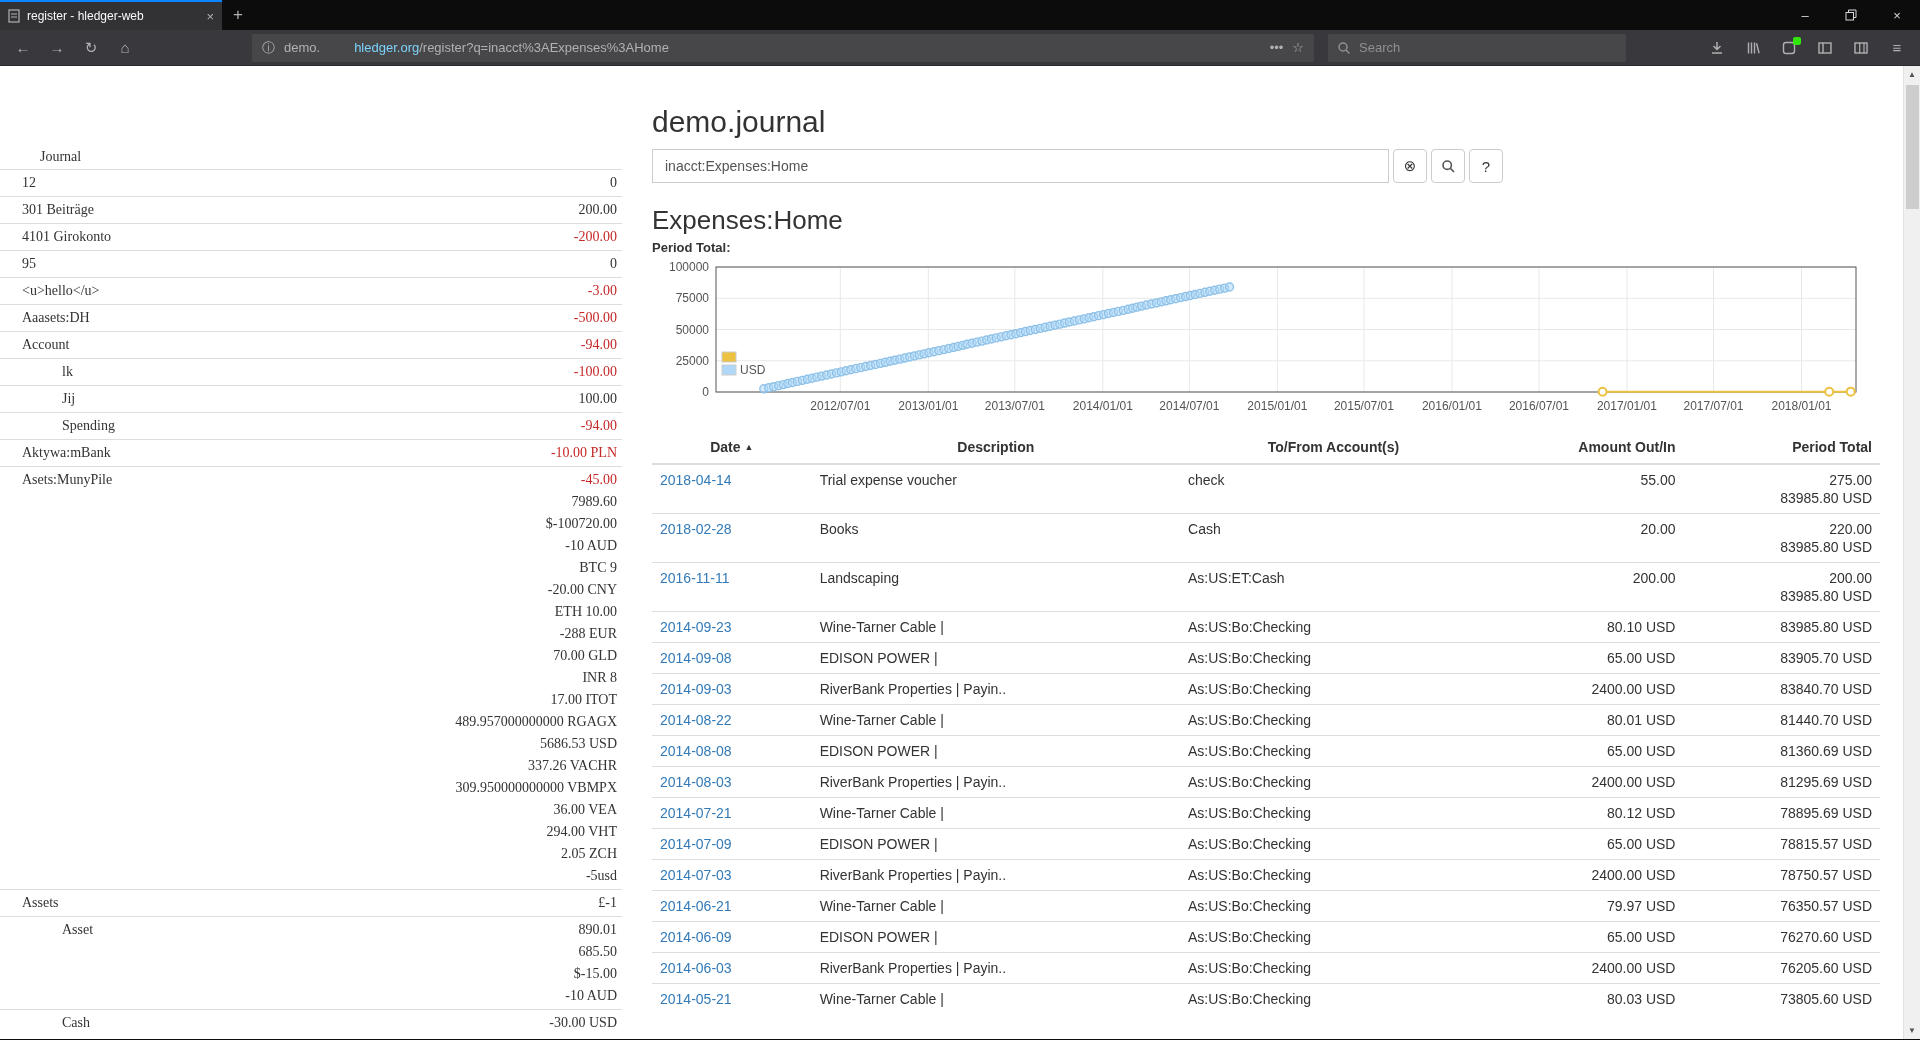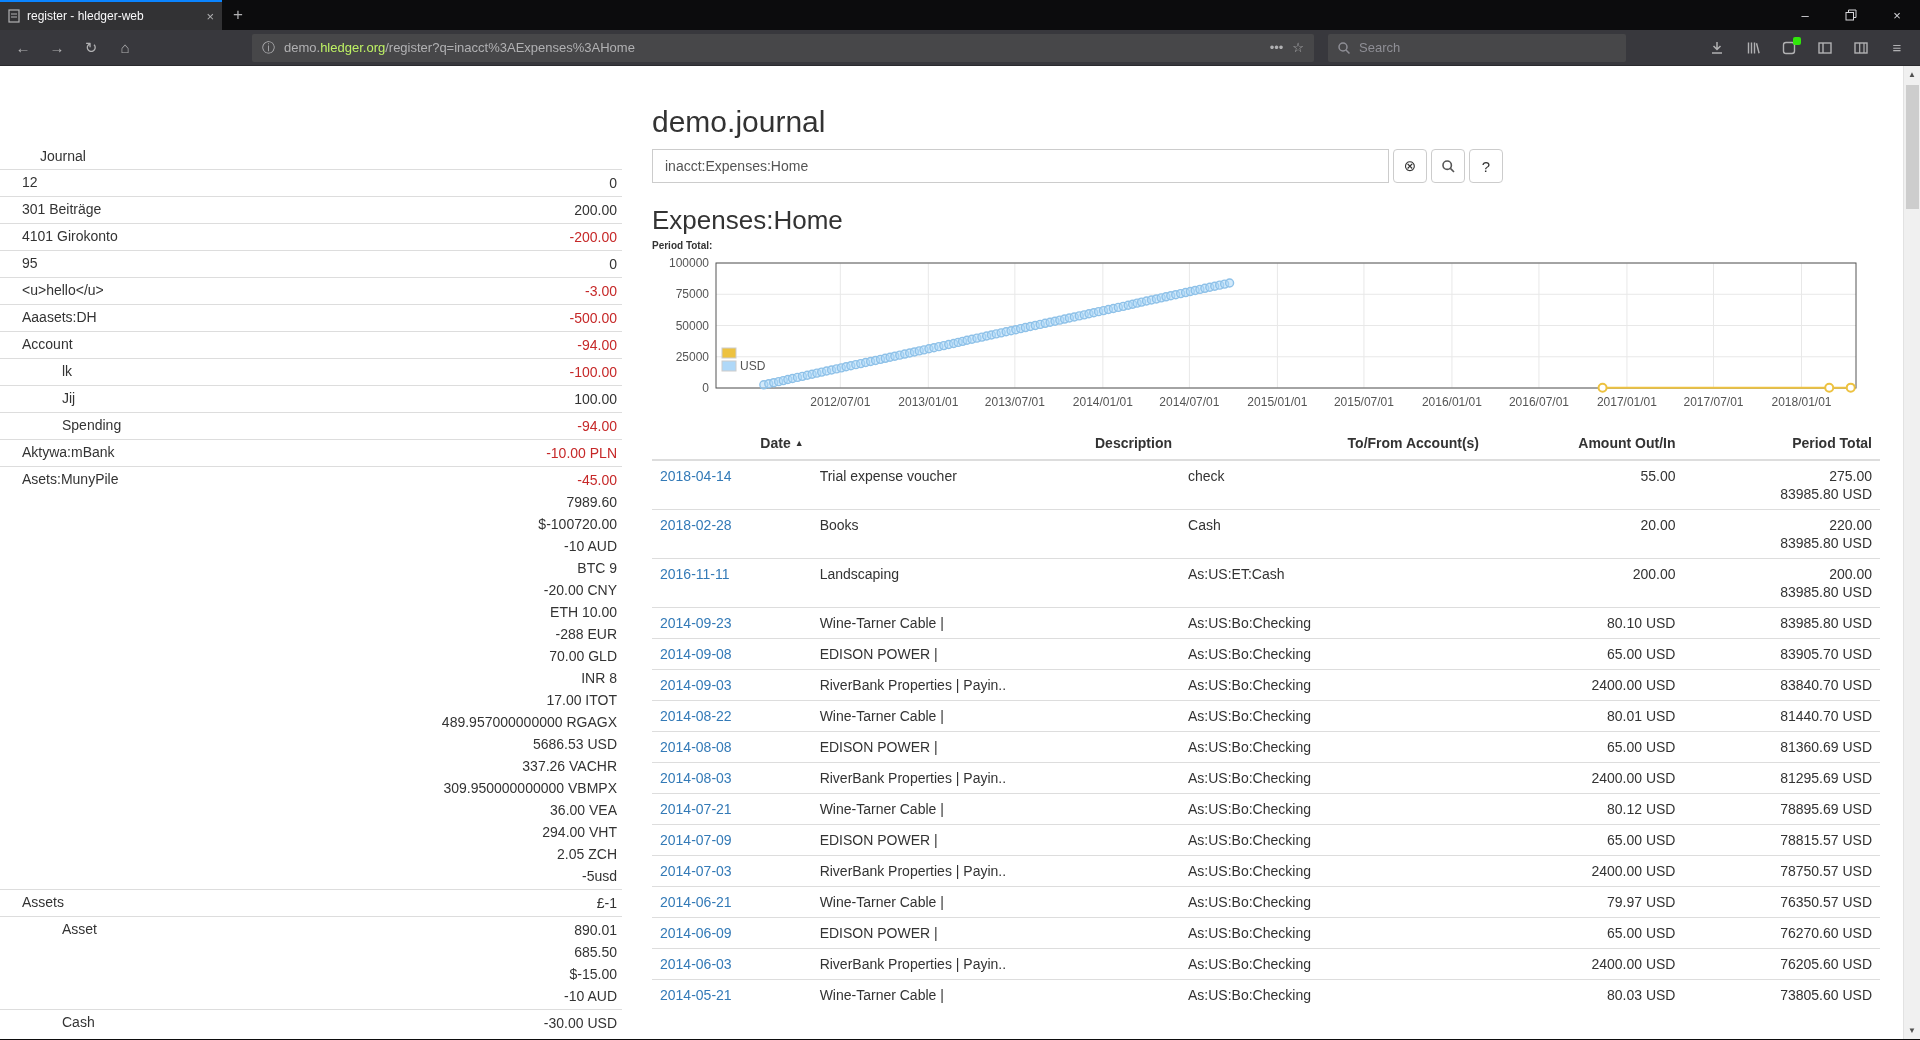--- a/index.html
+++ b/index.html
@@ -14,48 +14,48 @@
   .tab-close{color:#b1b1b3;font-size:13px;cursor:default;}
   .newtab{width:32px;display:flex;align-items:center;justify-content:center;color:#b1b1b3;font-size:17px;}
   .win-controls{margin-left:auto;display:flex;}
   .win-btn{width:46px;display:flex;align-items:center;justify-content:center;color:#d7d7db;font-size:13px;}
   .navbar{height:36px;background:#38383d;border-bottom:1px solid #2a2a2e;display:flex;align-items:center;padding:0 8px;gap:4px;}
   .nav-btn{width:30px;height:28px;display:flex;align-items:center;justify-content:center;color:#b1b1b3;font-size:15px;border-radius:2px;}
   .nav-spacer{width:104px;}
   .urlbar{width:1062px;height:28px;background:#474749;border-radius:2px;display:flex;align-items:center;
     padding:0 10px;gap:9px;font-size:13px;color:#b1b1b3;}
   .url-text{flex:1;white-space:nowrap;overflow:hidden;}
-  .url-domain{color:#bef264;}
+  .url-domain{color:#7dd3fc;margin-left:34px;}
   .searchbar{width:298px;height:28px;background:#474749;border-radius:2px;display:flex;align-items:center;
     padding:0 9px;gap:8px;font-size:13px;color:#8f8f96;margin-left:10px;}
   .chrome-icons{margin-left:auto;display:flex;gap:6px;align-items:center;}
   .chrome-icons .nav-btn{position:relative;}
   .badge-dot{position:absolute;top:3px;right:3px;width:8px;height:8px;border-radius:2px;background:#30e60b;}
   
   .content{position:relative;display:flex;height:973px;background:#fff;overflow:hidden;color:#333;}
   .sidebar{width:622px;flex:none;padding-top:78px;font-size:14px;overflow:hidden;}
-  .sb-row{display:flex;align-items:flex-start;padding:2px 0;}
+  .sb-row{display:flex;align-items:flex-start;padding:2px 0;font-family:Liberation Serif, serif;}
   .sb-row.bordered{border-top:1px solid #ddd;}
   .sb-name{flex:1;color:#333;text-decoration:none;line-height:21px;display:block;}
   .ind0 .sb-name{padding-left:40px;}
   .ind1 .sb-name{padding-left:22px;}
   .ind2 .sb-name{padding-left:62px;}
   .sb-amts{text-align:right;padding-right:5px;line-height:22px;}
   .sb-amt.neg{color:var(--negative);}
   .main{flex:1;padding:17px 40px 0 30px;overflow:hidden;}
   .page-title{font-size:30px;font-weight:normal;color:#333;margin:22px 0 10px;}
   .search-row{display:flex;gap:4px;margin-bottom:22px;align-items:stretch;}
   .query-input{width:737px;height:34px;border:1px solid #ccc;border-radius:0;padding:6px 12px;
     font-size:14px;color:#555;font-family:inherit;}
   .btn{height:34px;min-width:34px;border:1px solid #ccc;border-radius:4px;background:#fff;color:#333;
     font-size:15px;display:flex;align-items:center;justify-content:center;padding:0 8px;font-family:inherit;}
   .acct-heading{font-size:26px;font-weight:normal;color:#333;margin:0 0 4px;}
-  .ptl{font-size:10px;font-weight:bold;margin-bottom:4px;}
+  .ptl{font-size:13px;font-weight:bold;margin-bottom:4px;}
   table.register{width:100%;border-collapse:collapse;font-size:14px;color:#333;margin-top:8px;table-layout:fixed;}
-  .register th{text-align:right;font-weight:bold;padding:8px;border-bottom:2px solid #ddd;}
+  .register th{text-align:center;font-weight:bold;padding:8px;border-bottom:2px solid #ddd;}
   .register td{padding:6px 8px;border-top:1px solid #ddd;vertical-align:top;line-height:18px;}
   .register th.r,.register td.r{text-align:right;}
   .register a{color:var(--link);text-decoration:none;}
   .caret-up{font-size:9px;margin-left:4px;vertical-align:2px;}
   
   .scrollbar{position:absolute;top:0;right:0;bottom:0;width:17px;background:#f0f0f0;border-left:1px solid #e2e2e2;}
   .sb-arrow{height:17px;display:flex;align-items:center;justify-content:center;font-size:8px;color:#505050;}
   .sb-arrow.down{position:absolute;bottom:0;left:0;right:0;}
   .sb-thumb{position:absolute;top:19px;left:2px;width:13px;height:124px;background:#cdcdcd;}
   svg.lineicon{display:block;}

